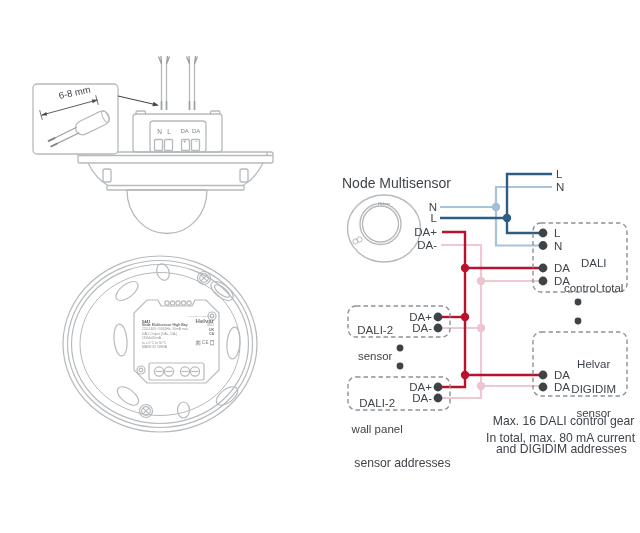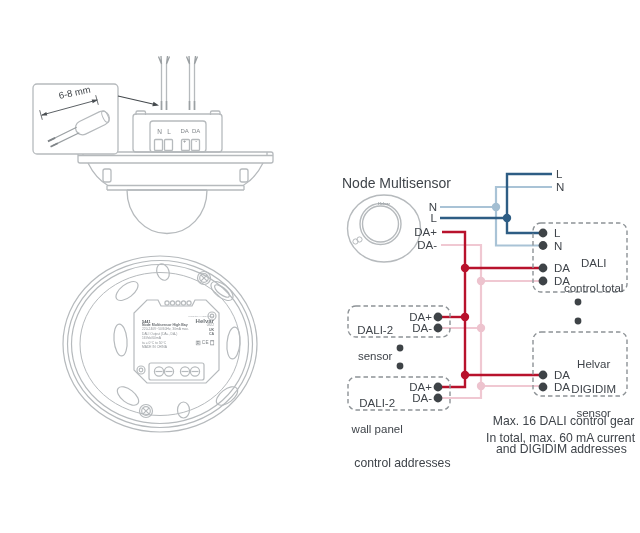--- a/index.html
+++ b/index.html
@@ -304,21 +304,21 @@
 <div class="lbl" style="left:554px;top:369px;">DA</div>
 <div class="lbl" style="left:554px;top:381px;">DA</div>
 <div class="lbl ctr" style="left:559px;top:346px;width:63px;line-height:12.3px;">
   <span>Helvar</span><br>
   <span>DIGIDIM</span><br>
   <span>sensor</span>
 </div>
 
 <div class="lbl ctr note" style="left:328px;top:411px;width:142px;">
   <br>
-  <span>control addresses</span>
+  <span>sensor addresses</span>
 </div>
 <div class="lbl ctr note" style="left:486px;top:400px;width:144px;line-height:14px;">
   <span>Max. 16 DALI control gear</span><br>
   <span>and DIGIDIM addresses</span>
 </div>
-<div class="lbl ctr note" style="left:486px;top:431px;width:144px;">In total, max. 60 mA current</div>
+<div class="lbl ctr note" style="left:486px;top:431px;width:144px;">In total, max. 80 mA current</div>
 
 </div>
 
 </body></html>

